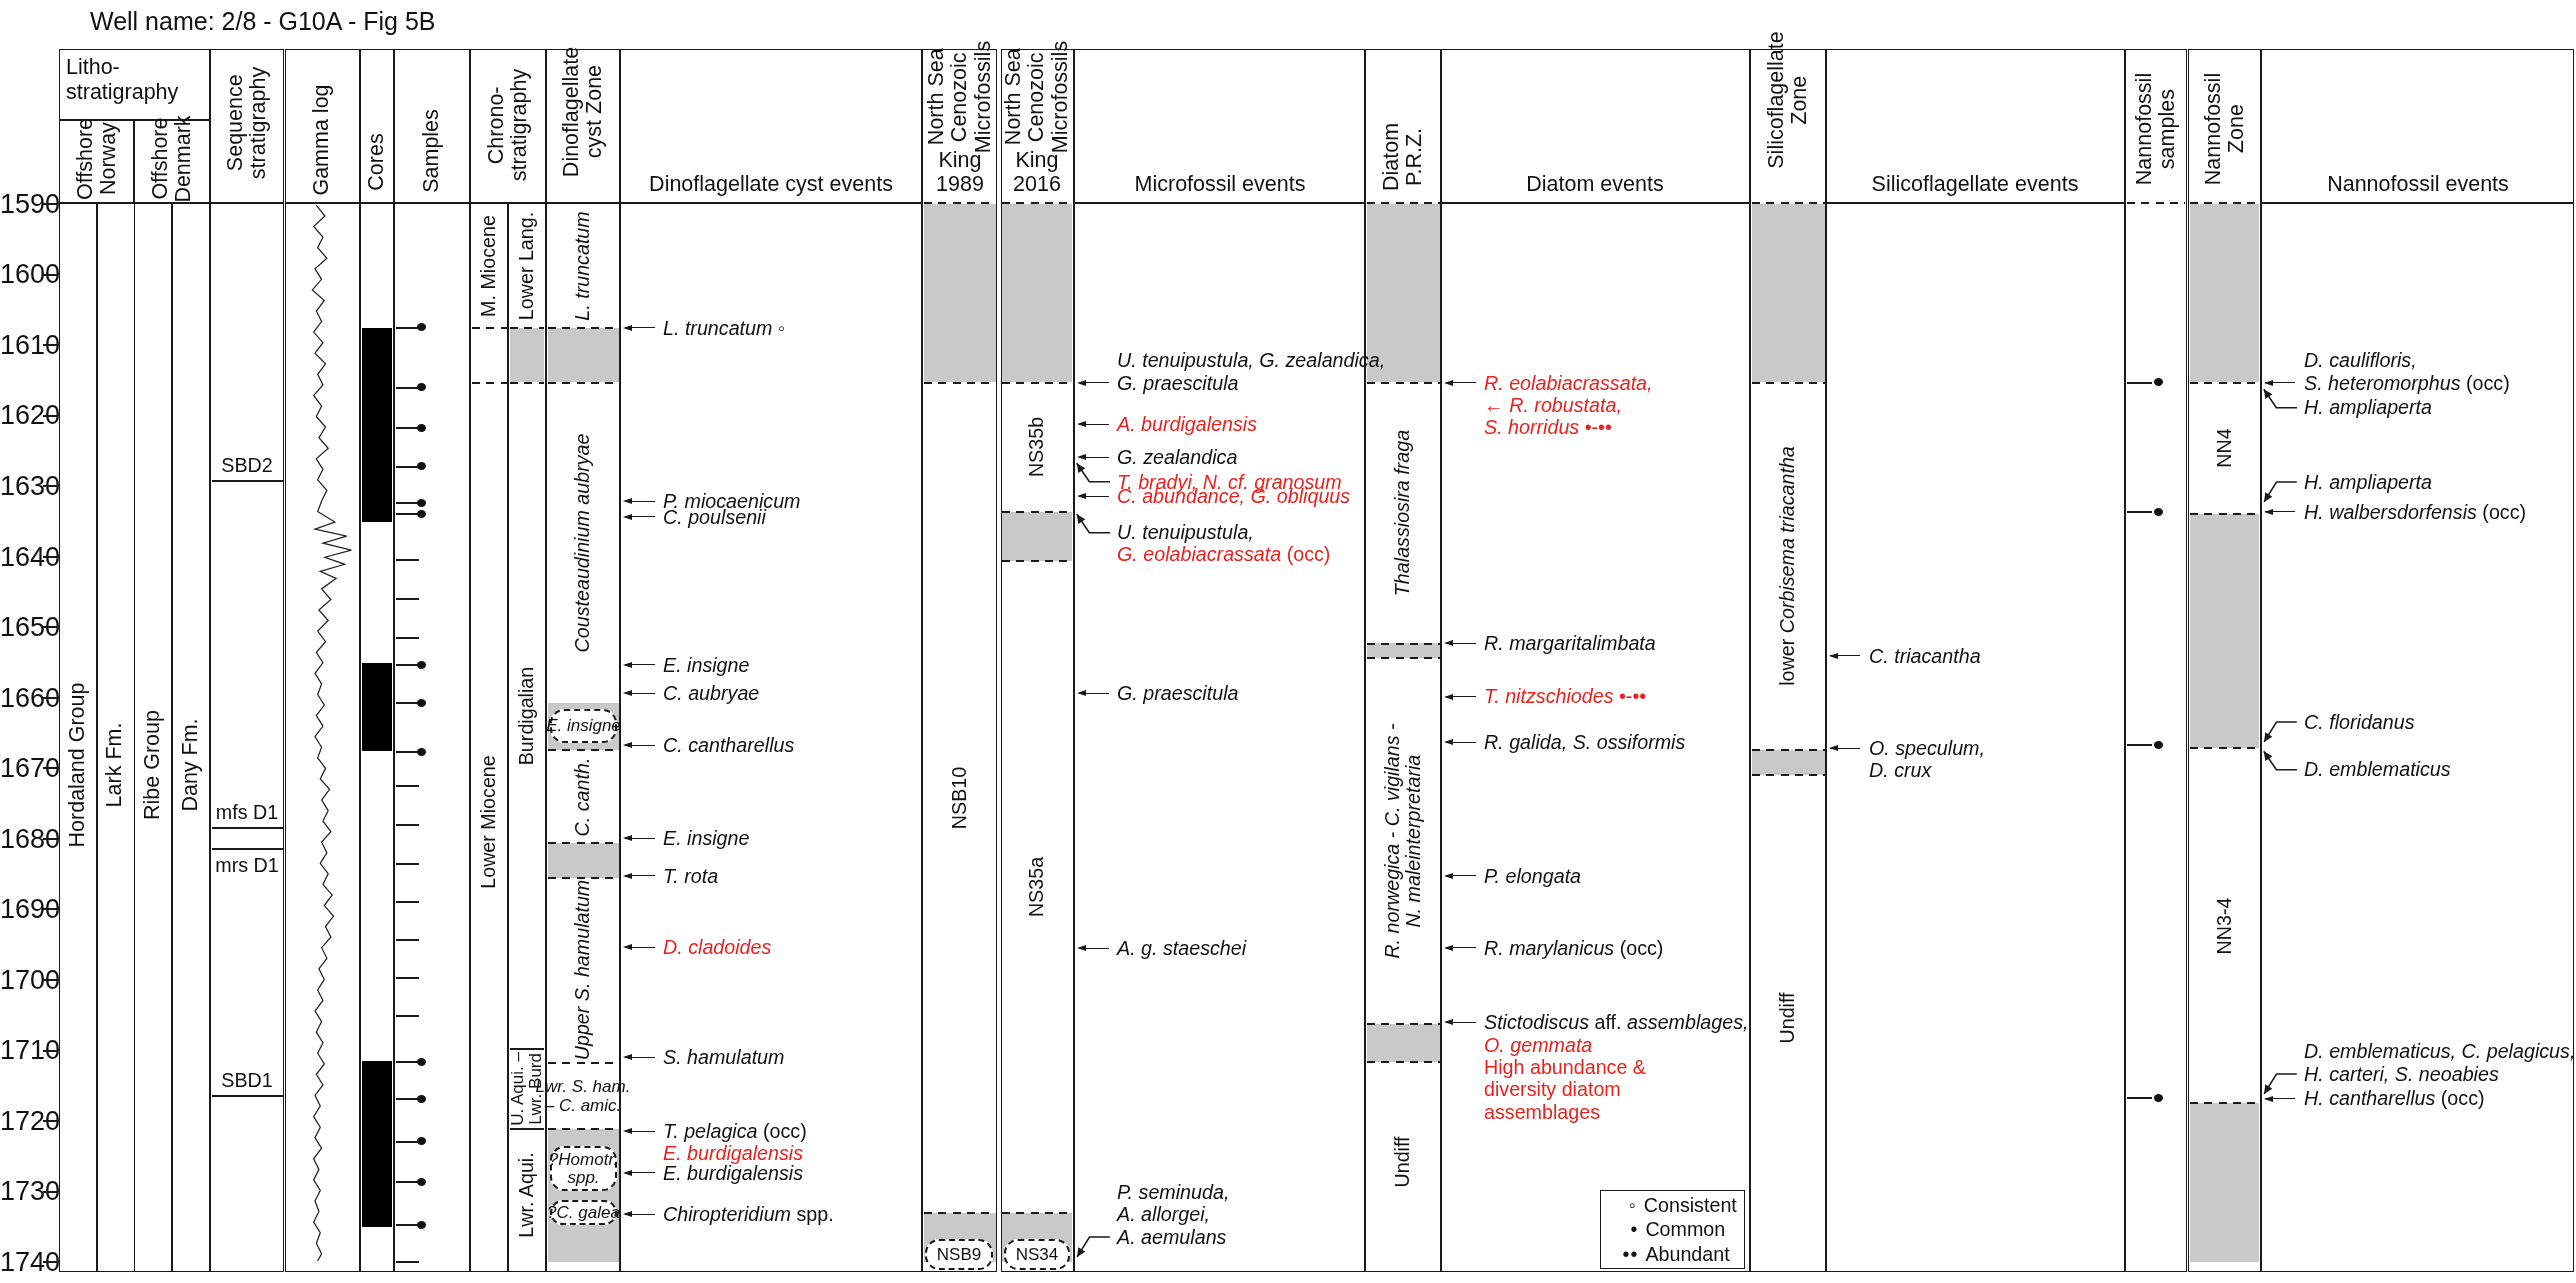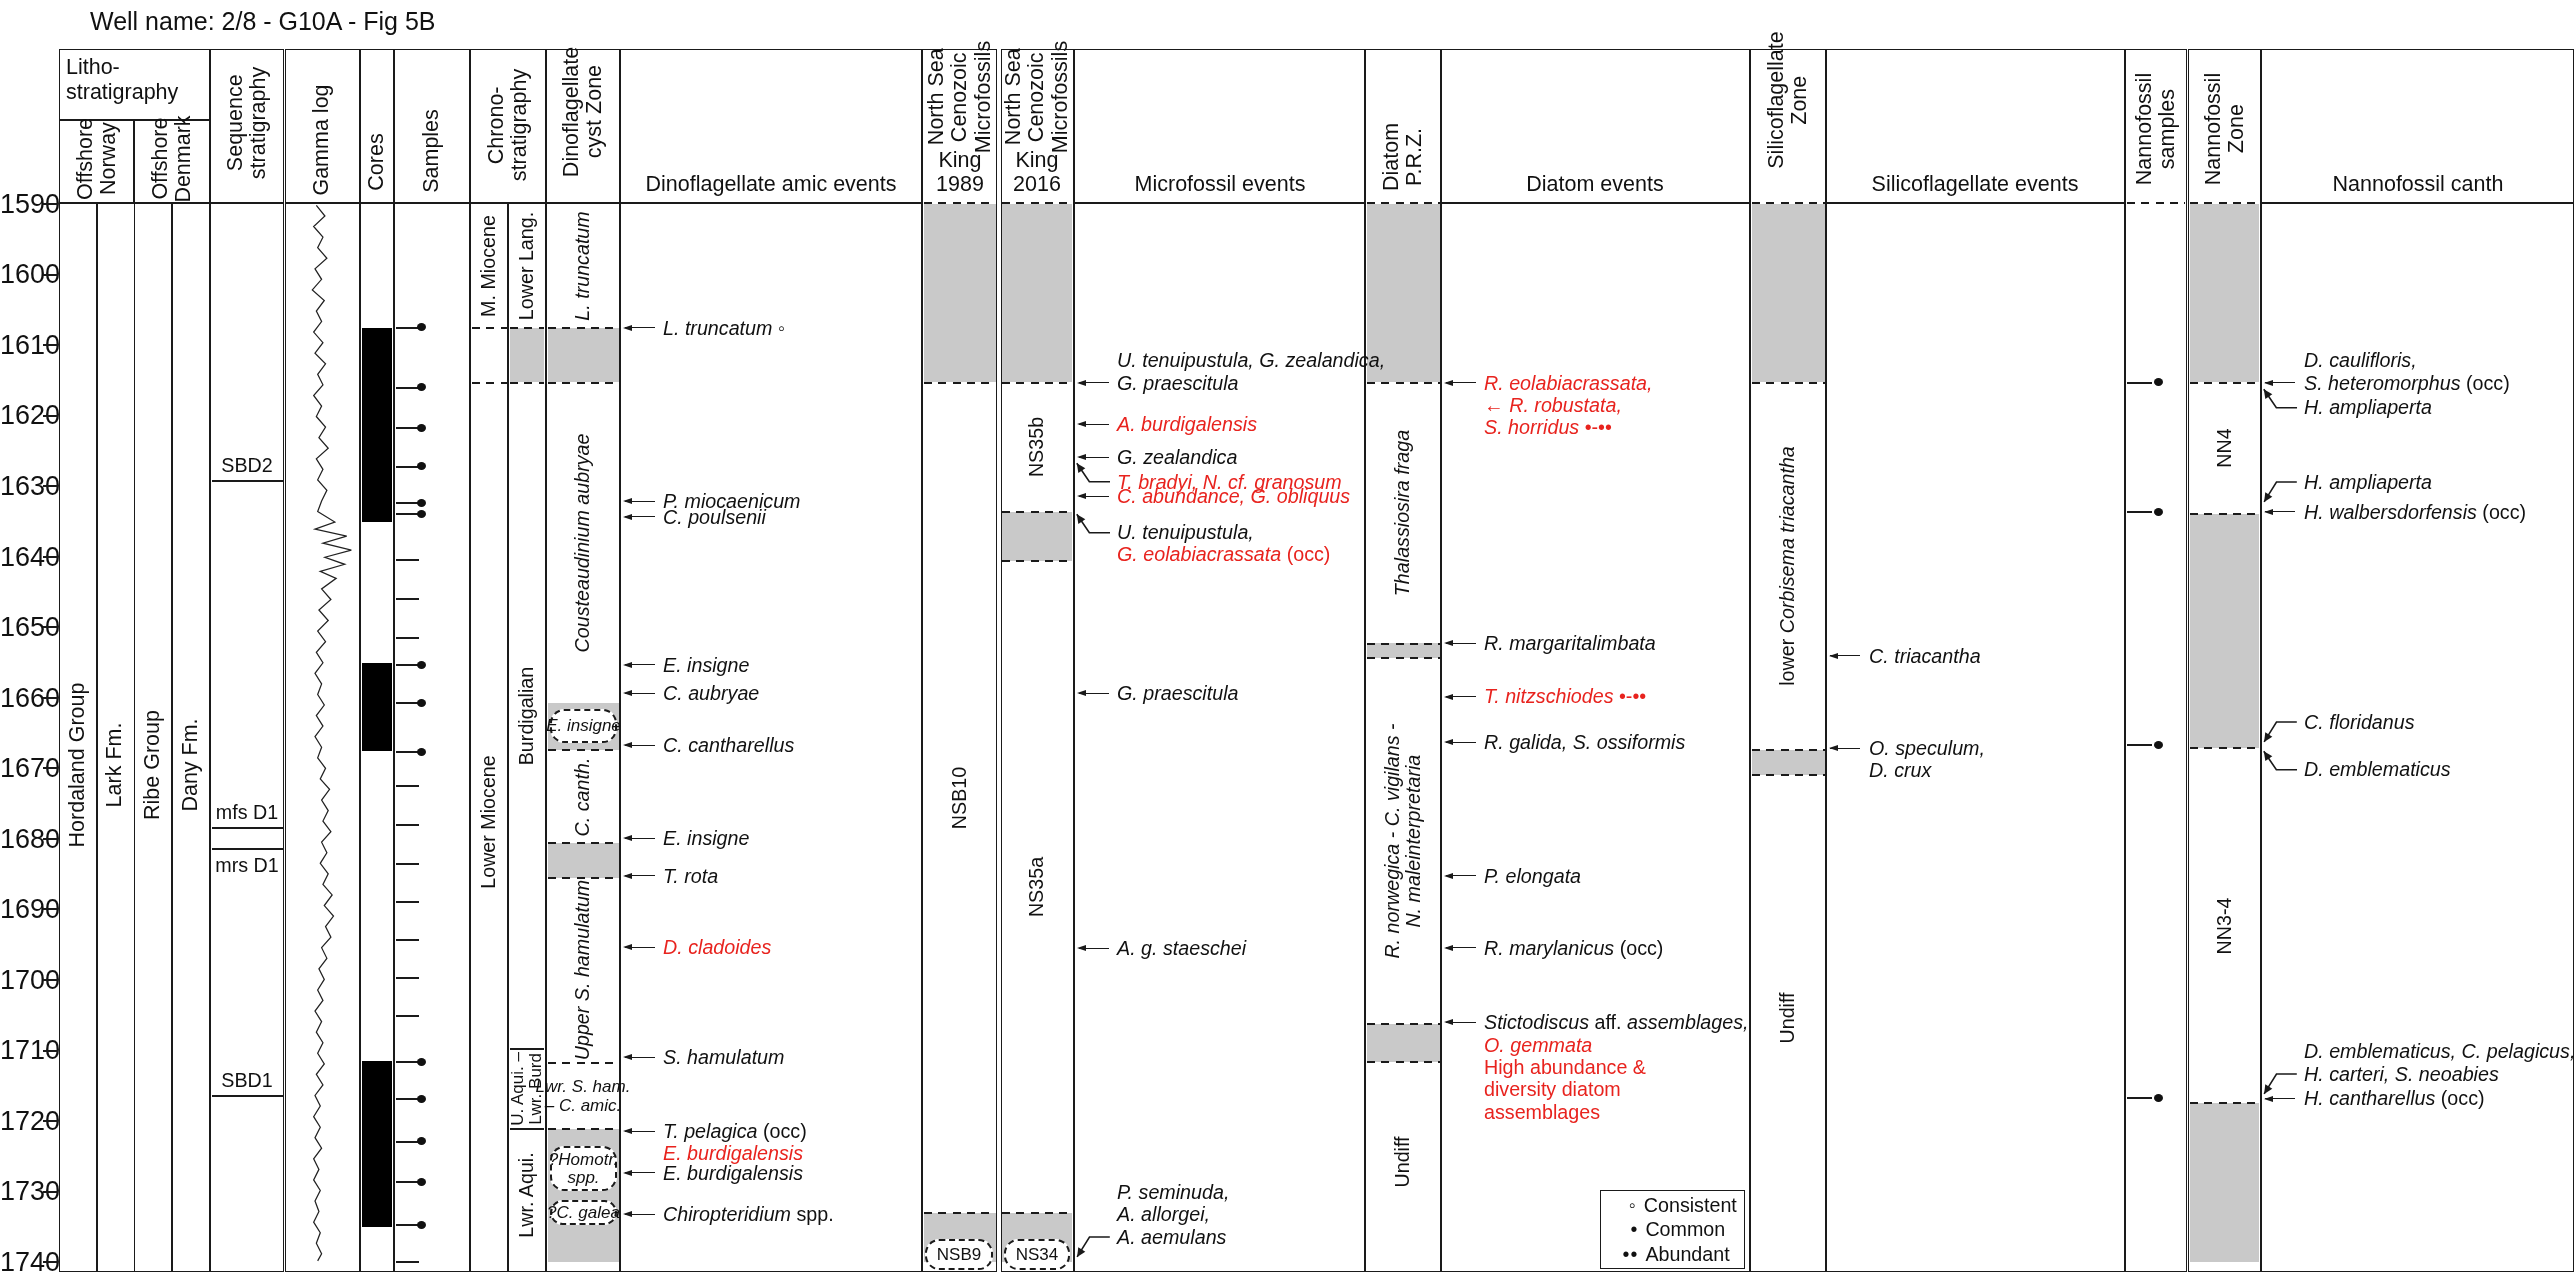--- a/index.html
+++ b/index.html
@@ -99,21 +99,21 @@
     <div class="vlab" style="left: 377px; top: 162px; font-size: 21.5px;">Cores</div>
     <div class="box" style="left: 360px; top: 202px; width: 34px; height: 1070px;"></div>
     <div class="box" style="left: 394px; top: 49px; width: 76px; height: 155px;"></div>
     <div class="vlab" style="left: 432px; top: 151px; font-size: 21.5px;">Samples</div>
     <div class="box" style="left: 394px; top: 202px; width: 76px; height: 1070px;"></div>
     <div class="box" style="left: 546px; top: 49px; width: 74px; height: 155px;"></div>
     <div class="vlab" style="left: 583px; top: 112px; font-size: 21.5px;">Dinoflagellate
 cyst Zone</div>
     <div class="box" style="left: 546px; top: 202px; width: 74px; height: 1070px;"></div>
     <div class="box" style="left: 620px; top: 49px; width: 302px; height: 155px;"></div>
-    <div class="hlab" style="left: 771px; top: 184px; font-size: 21.5px;">Dinoflagellate amic events</div>
+    <div class="hlab" style="left: 771px; top: 184px; font-size: 21.5px;">Dinoflagellate cyst events</div>
     <div class="box" style="left: 620px; top: 202px; width: 302px; height: 1070px;"></div>
     <div class="box" style="left: 922px; top: 49px; width: 75px; height: 155px; border-bottom: none;"></div>
     <div class="dline" style="left: 924px; top: 202px; width: 72px;"></div>
     <div class="vlab" style="left: 960px; top: 97px; font-size: 21.5px;">North Sea
 Cenozoic
 Microfossils</div>
     <div class="hlab" style="left: 960px; top: 172px; font-size: 21.5px;">King
 1989</div>
     <div class="box" style="left: 922px; top: 202px; width: 75px; height: 1070px; border-top: none;"></div>
     <div class="box" style="left: 1001px; top: 49px; width: 73px; height: 155px; border-bottom: none;"></div>
@@ -147,21 +147,21 @@
     <div class="dline" style="left: 2127px; top: 202px; width: 58px;"></div>
     <div class="vlab" style="left: 2156px; top: 129px; font-size: 21.5px;">Nannofossil
 samples</div>
     <div class="box" style="left: 2125px; top: 202px; width: 62px; height: 1070px; border-top: none;"></div>
     <div class="box" style="left: 2188px; top: 49px; width: 73px; height: 155px; border-bottom: none;"></div>
     <div class="dline" style="left: 2190px; top: 202px; width: 69px;"></div>
     <div class="vlab" style="left: 2225px; top: 129px; font-size: 21.5px;">Nannofossil
 Zone</div>
     <div class="box" style="left: 2188px; top: 202px; width: 73px; height: 1070px; border-top: none;"></div>
     <div class="box" style="left: 2261px; top: 49px; width: 313px; height: 155px;"></div>
-    <div class="hlab" style="left: 2418px; top: 184px; font-size: 21.5px;">Nannofossil canth</div>
+    <div class="hlab" style="left: 2418px; top: 184px; font-size: 21.5px;">Nannofossil events</div>
     <div class="box" style="left: 2261px; top: 202px; width: 313px; height: 1070px;"></div>
     <div class="vlab" style="left: 489px; top: 266px; font-size: 19.7px;">M. Miocene</div>
     <div class="dline" style="left: 472px; top: 327px; width: 35px;"></div>
     <div class="dline" style="left: 472px; top: 382px; width: 35px;"></div>
     <div class="vlab" style="left: 489px; top: 822px; font-size: 19.7px;">Lower Miocene</div>
     <div class="vlab" style="left: 527px; top: 266px; font-size: 19.7px;">Lower Lang.</div>
     <div class="gray" style="left: 510px; top: 328px; width: 34px; height: 54px;"></div>
     <div class="dline" style="left: 510px; top: 327px; width: 34px;"></div>
     <div class="dline" style="left: 510px; top: 382px; width: 34px;"></div>
     <div class="vlab" style="left: 527px; top: 716px; font-size: 19.7px;">Burdigalian</div>

